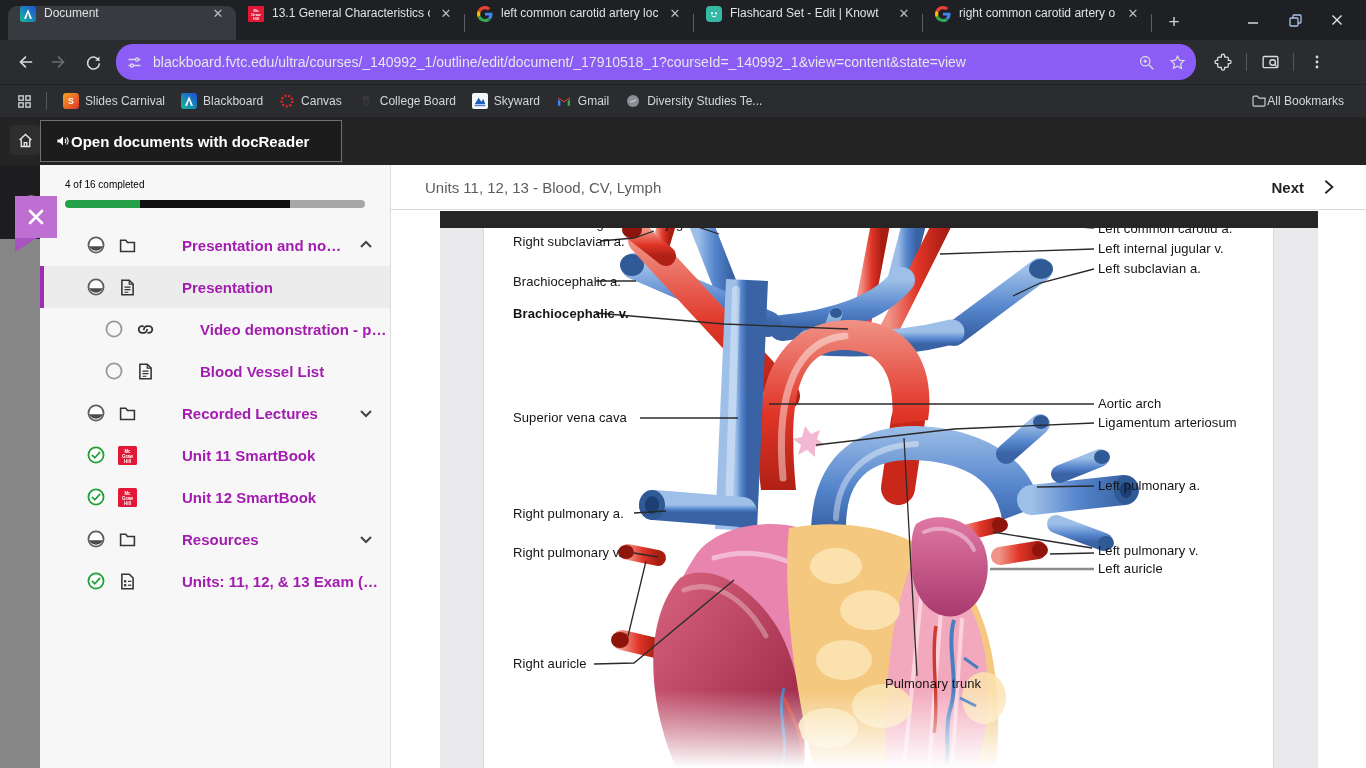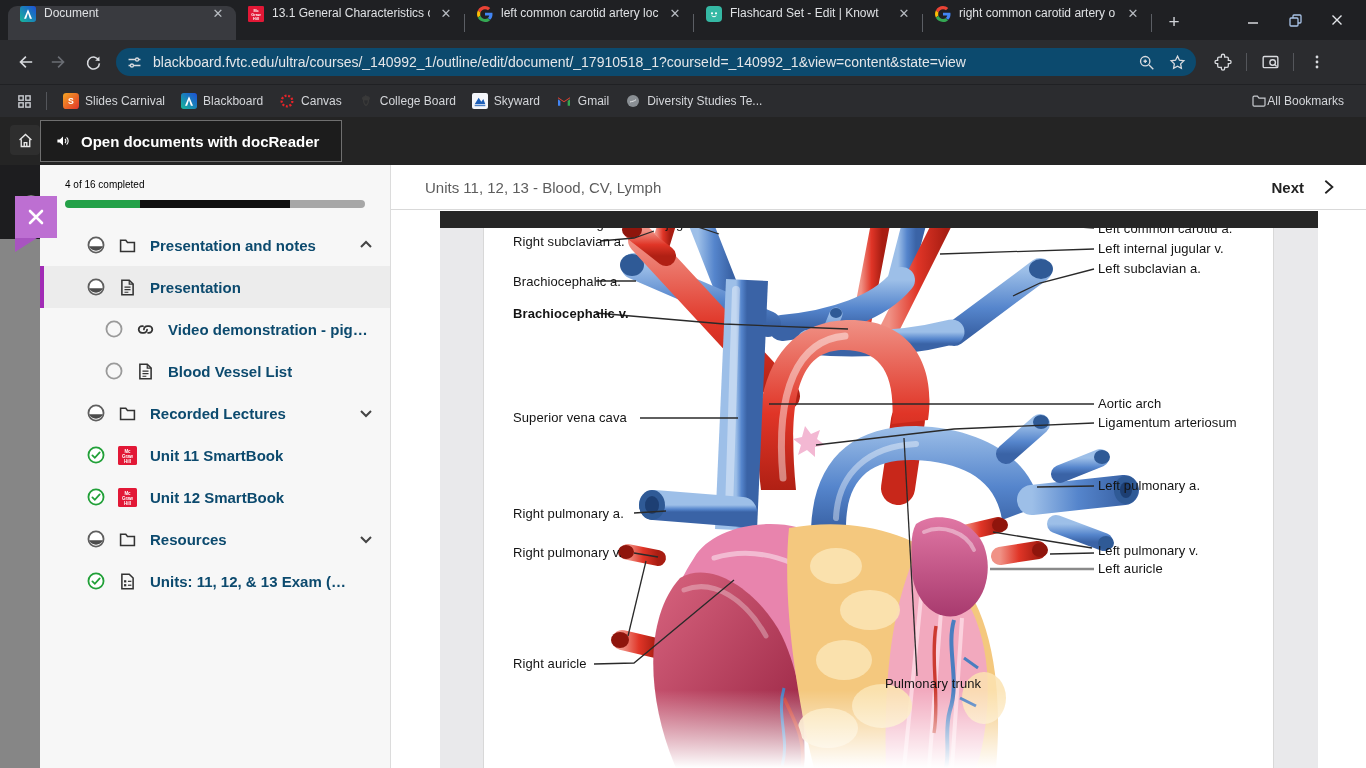--- a/index.html
+++ b/index.html
@@ -21,38 +21,38 @@
   #newtab { width:28px; height:28px; color:#cfd2d7; font-size:19px; text-align:center; line-height:27px;
     margin:0 0 4px 8px; border-radius:50%; }
   #wctrl { margin-left:auto; display:flex; align-items:center; height:40px; padding-right:10px; gap:4px; }
   #wctrl .wbtn { width:38px; height:30px; display:flex; align-items:center; justify-content:center; color:#e4e6ea; }
 
   #toolbar { position:absolute; left:0; top:40px; width:1366px; height:44px; background:#2b2c2f;
     display:flex; align-items:center; padding:0 8px; }
   .navic { width:34px; height:34px; display:flex; align-items:center; justify-content:center;
     border-radius:50%; color:#d9dbdf; flex:none; }
   .navic.dis { color:#6b6e74; }
-  #omnibox { height:28px; flex:1; max-width:1080px; background:#0c4a6e; border-radius:17px; margin:0 6px;
+  #omnibox { height:36px; flex:1; max-width:1080px; background:#8b5cf6; border-radius:17px; margin:0 6px;
     display:flex; align-items:center; padding:0 10px; color:#e4e6e9; font-size:14px; }
   #omnibox .url { flex:1; white-space:nowrap; overflow:hidden; margin-left:10px; }
   #tb-right { display:flex; align-items:center; gap:6px; padding:0 4px; }
 
   #bookbar { position:absolute; left:0; top:84px; width:1366px; height:33px; background:#2b2c2f;
     border-top:1px solid #202124; display:flex; align-items:center; padding:0 10px; }
   .bm { display:flex; align-items:center; gap:6px; color:#d4d6da; font-size:12px; padding:4px 8px;
     border-radius:6px; white-space:nowrap; }
   .bm .bmf { width:16px; height:16px; }
   #allbm { margin-left:auto; display:flex; align-items:center; color:#d4d6da; font-size:12px; padding-right:12px; }
 
   
   #bannerrow { position:absolute; left:0; top:117px; width:1366px; height:48px; background:#242424; }
   #homebtn { position:absolute; left:10px; top:8px; width:30px; height:30px; background:#2e2e2e;
     border-radius:4px; display:flex; align-items:center; justify-content:center; color:#e8e8e8; }
   #docreader { position:absolute; left:40px; top:3px; width:302px; height:42px; background:#1c1c1c;
-    border:1px solid #6f6f6f; display:flex; align-items:center; gap:10px; padding:0 14px;
+    border:1px solid #6f6f6f; display:flex; align-items:center; padding:0 14px;
     color:#fff; font-size:15px; font-weight:bold; }
 
   
   #leftstrip { position:absolute; left:0; top:165px; width:40px; height:603px;
     background:linear-gradient(#1d1d1f 0 74px, #868686 74px 100%); }
   #leftstrip .arc { position:absolute; left:22px; top:30px; width:18px; height:18px; border:2px solid #7d7d7d;
     border-radius:50%; }
   #purplex { position:absolute; left:15px; top:196px; width:42px; height:42px; background:#bd6fd2;
     display:flex; align-items:center; justify-content:center; z-index:30; }
   #purplex svg { width:20px; height:20px; }
@@ -69,22 +69,22 @@
   #sb-bar { margin:10px 25px 16px; height:8px; border-radius:4px; overflow:hidden; display:flex; }
   #sb-bar .seg1 { background:#24a148; }
   #sb-bar .seg2 { background:#101010; }
   #sb-bar .seg3 { background:#a7a7a7; }
   #sb-list { }
   .s-item { height:42px; display:flex; align-items:center; gap:13px; padding-left:47px; cursor:pointer; }
   .s-item.lvl1 { padding-left:65px; }
   .s-item.sel { background:#ececec; border-left:4px solid #a12bb5; padding-left:43px; }
   .s-item .st { width:18px; height:18px; flex:none; }
   .s-item .tic { width:19px; height:19px; flex:none; }
-  .s-item .lbl { font-size:15px; font-weight:600; color:#0c4a6e; white-space:nowrap; overflow:hidden;
-    text-overflow:ellipsis; max-width:200px; }
+  .s-item .lbl { font-size:15px; font-weight:600; color:#a21caf; white-space:nowrap; overflow:hidden;
+    text-overflow:ellipsis; max-width:200px;margin-left:32px; }
   .s-item .chev { margin-left:auto; margin-right:16px; width:16px; height:16px; flex:none; }
 
   
   #main { position:absolute; left:391px; top:165px; width:975px; height:603px; background:#fff; }
   #main-head { height:45px; border-bottom:1px solid #d9d9d9; display:flex; align-items:center;
     padding:0 20px 0 34px; }
   #doc-title { font-size:15px; color:#5d5d5d; flex:1; }
   #next-btn { display:flex; align-items:center; gap:16px; font-size:15px; font-weight:600; color:#222;
     padding:6px 10px; cursor:pointer; }
   #viewer-topbar { position:absolute; left:49px; top:46px; width:878px; height:17px; background:#262626; }

